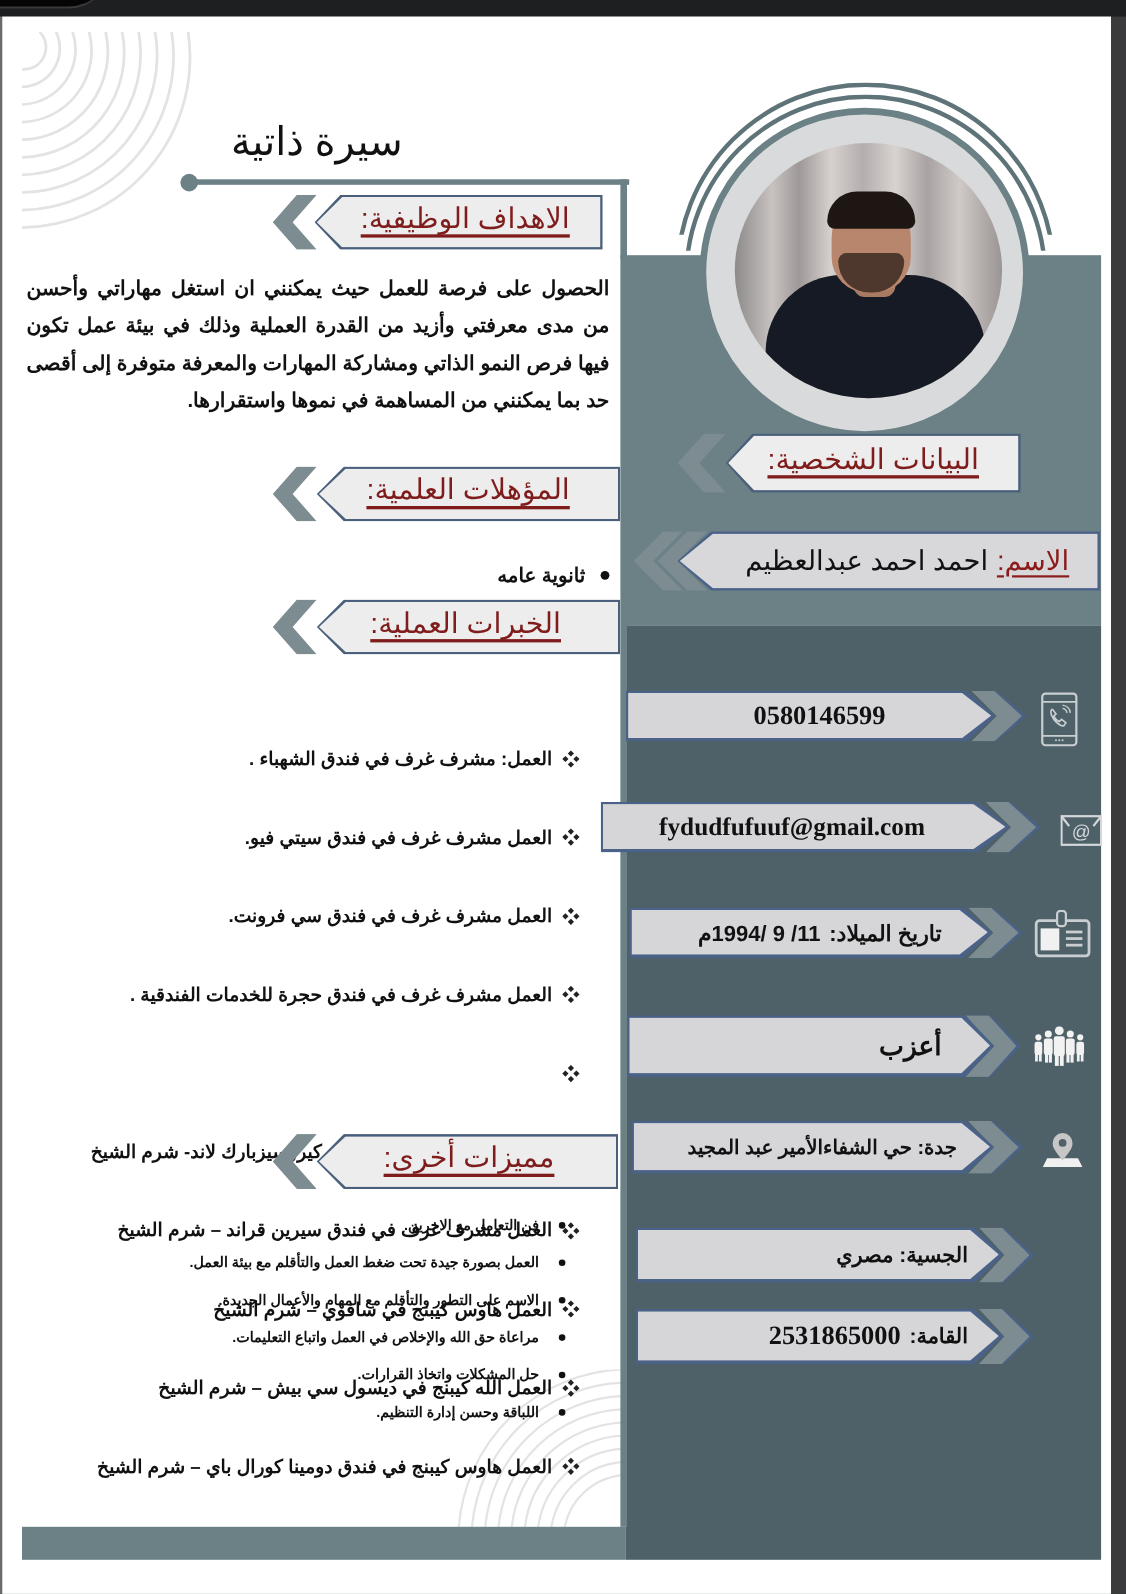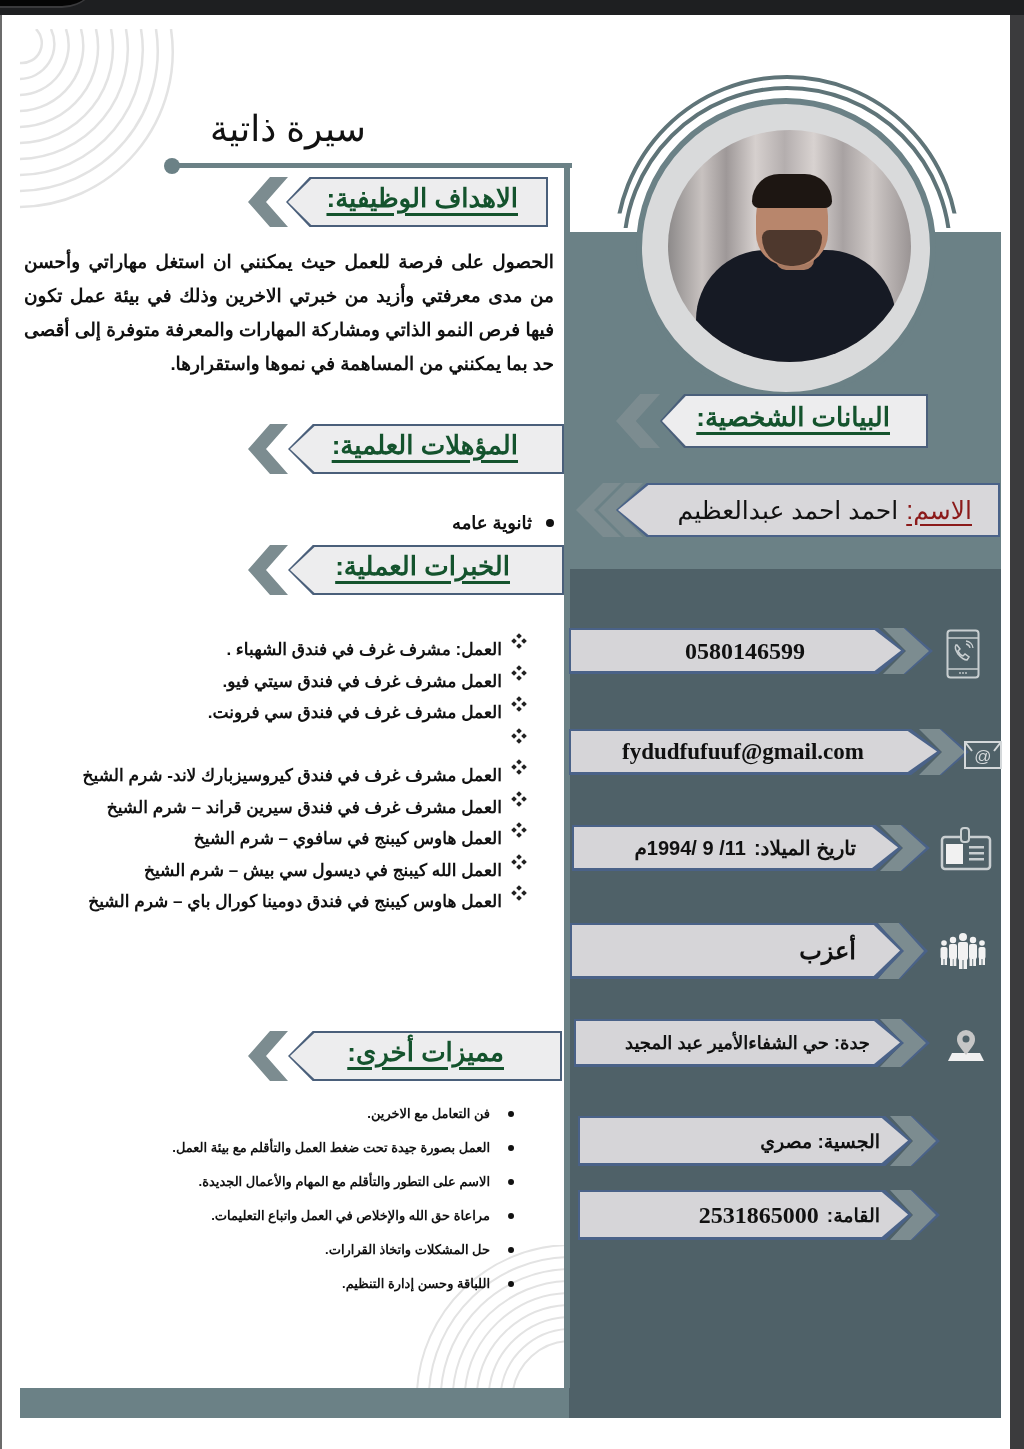--- a/index.html
+++ b/index.html
@@ -34,32 +34,32 @@
     .avatar-photo .neck { position: absolute; left: 108px; top: 100px; width: 38px; height: 40px; background: #a87a62; border-radius: 10px; }
     .avatar-photo .head { position: absolute; left: 88px; top: 50px; width: 72px; height: 86px; background: #b8866c; border-radius: 40px 40px 36px 36px; }
     .avatar-photo .hair { position: absolute; left: 84px; top: 44px; width: 80px; height: 34px; background: #1d1612; border-radius: 40px 40px 10px 10px; }
     .avatar-photo .beard { position: absolute; left: 94px; top: 100px; width: 60px; height: 36px; background: #3b2a22; border-radius: 8px 8px 30px 30px; opacity: .85; }
 
     
     .sec-header { position: absolute; height: 50px; }
     .sec-header .banner-border { position: absolute; right: 0; top: 0; height: 100%; background: #4a5f7a; clip-path: polygon(9% 0, 100% 0, 100% 100%, 9% 100%, 0 50%); }
     .sec-header .banner-inner { position: absolute; right: 2px; top: 2px; bottom: 2px; background: #ededee; clip-path: polygon(9% 0, 100% 0, 100% 100%, 9% 100%, 0 50%); }
     .sec-header .chev { position: absolute; top: 0; height: 100%; width: 40px; background: #7c8c90; clip-path: polygon(55% 0, 100% 0, 45% 50%, 100% 100%, 55% 100%, 0 50%); }
-    .sec-title { position: absolute; top: 6px; font-weight: bold; font-size: 26px; color: #14532d; text-decoration: underline; text-decoration-thickness: 3px; text-underline-offset: 6px; direction: rtl; white-space: nowrap; }
+    .sec-title { position: absolute; top: 6px; font-weight: normal; font-size: 26px; color: #7f1d1d; text-decoration: underline; text-decoration-thickness: 3px; text-underline-offset: 6px; direction: rtl; white-space: nowrap; }
 
     .doc-title { position: absolute; left: 208px; top: 93px; font-size: 36px; color: #111; direction: rtl; white-space: nowrap; letter-spacing: 1px; }
 
     .objective { position: absolute; left: 22px; top: 230px; width: 530px; direction: rtl; text-align: justify; font-weight: bold; font-size: 18.5px; line-height: 34px; color: #111; }
 
     .quals { position: absolute; right: 456px; top: 497px; direction: rtl; font-weight: bold; font-size: 18px; color: #111; }
     .quals li { list-style: none; display: flex; align-items: center; gap: 14px; }
     .dot { display: inline-block; width: 8px; height: 8px; border-radius: 50%; background: #111; }
 
     .exp-list { position: absolute; right: 484px; top: 619px; direction: rtl; font-weight: bold; font-size: 17px; color: #111; }
-    .exp-list li { list-style: none; height: 31.5px; line-height: 31.5px; white-space: nowrap; display: flex; gap: 10px; }
+    .exp-list li { list-style: none; height: 31.5px; line-height: 31.5px; white-space: nowrap; display: flex; align-items: center; gap: 10px; margin-top: 40px; }
     .diamond { display: inline-block; width: 14px; height: 14px; position: relative; flex: none; }
     .diamond span { position: absolute; width: 4px; height: 4px; background: #222; transform: rotate(45deg); }
 
     .other-list { position: absolute; right: 496px; top: 1082px; direction: rtl; font-weight: bold; font-size: 13px; color: #111; }
     .other-list li { list-style: none; height: 34px; line-height: 34px; white-space: nowrap; display: flex; align-items: center; gap: 18px; }
     .other-list .dot { width: 6px; height: 6px; }
 
     
     .info-bar { position: absolute; height: 46px; }
     .info-bar .bar-border { position: absolute; left: 0; top: 0; height: 100%; background: #4a6288; clip-path: polygon(0 0, 92% 0, 100% 50%, 92% 100%, 0 100%); }
@@ -139,21 +139,21 @@
   </div>
 
   <div class="doc-title">سيرة ذاتية</div>
 
   <div class="sec-header" style="left:246px;top:162px;width:300px;">
     <div class="chev" style="left:0;"></div>
     <div class="banner-border" style="width:262px;"></div>
     <div class="banner-inner" style="width:258px;"></div>
     <div class="sec-title" style="right:30px;">الاهداف الوظيفية:</div>
   </div>
-  <div class="objective">الحصول على فرصة للعمل حيث يمكنني ان استغل مهاراتي وأحسن من مدى معرفتي وأزيد من خبرتي الاخرين وذلك في بيئة عمل تكون فيها فرص النمو الذاتي ومشاركة المهارات والمعرفة متوفرة إلى أقصى حد بما يمكنني من المساهمة في نموها واستقرارها.</div>
+  <div class="objective">الحصول على فرصة للعمل حيث يمكنني ان استغل مهاراتي وأحسن من مدى معرفتي وأزيد من القدرة العملية وذلك في بيئة عمل تكون فيها فرص النمو الذاتي ومشاركة المهارات والمعرفة متوفرة إلى أقصى حد بما يمكنني من المساهمة في نموها واستقرارها.</div>
 
   <div class="sec-header" style="left:246px;top:409px;width:316px;">
     <div class="chev" style="left:0;"></div>
     <div class="banner-border" style="width:276px;"></div>
     <div class="banner-inner" style="width:272px;"></div>
     <div class="sec-title" style="right:46px;">المؤهلات العلمية:</div>
   </div>
   <ul class="quals">
     <li>
         <span class="dot"></span>
@@ -187,20 +187,29 @@
         <span>العمل مشرف غرف في فندق سيتي فيو.</span>
       </li>
     <li>
         <span class="diamond">
           <span style="left:5px;top:0"></span>
           <span style="left:0;top:5px"></span>
           <span style="left:10px;top:5px"></span>
           <span style="left:5px;top:10px"></span>
         </span>
         <span>العمل مشرف غرف في فندق سي فرونت.</span>
+      </li>
+    <li>
+        <span class="diamond">
+          <span style="left:5px;top:0"></span>
+          <span style="left:0;top:5px"></span>
+          <span style="left:10px;top:5px"></span>
+          <span style="left:5px;top:10px"></span>
+        </span>
+        <span>العمل مشرف غرف في فندق حجرة للخدمات الفندقية .</span>
       </li>
     <li>
         <span class="diamond">
           <span style="left:5px;top:0"></span>
           <span style="left:0;top:5px"></span>
           <span style="left:10px;top:5px"></span>
           <span style="left:5px;top:10px"></span>
         </span>
       </li>
     <li>
@@ -312,21 +321,21 @@
     <rect x="1.5" y="1.5" width="31" height="47" rx="3" fill="none" stroke="#c9cfd1" stroke-width="2"></rect>
     <line x1="1.5" y1="9" x2="32.5" y2="9" stroke="#c9cfd1" stroke-width="1.5"></line>
     <line x1="1.5" y1="40" x2="32.5" y2="40" stroke="#c9cfd1" stroke-width="1.5"></line>
     <path d="M10 16 q-2 3 2 9 q5 6 9 6 l2-3 l-4-3 l-2 2 q-3-1-5-5 l2-2 l-3-4z" fill="none" stroke="#c9cfd1" stroke-width="1.5"></path>
     <path d="M20 15 a5 5 0 0 1 4 4 M20 12 a8 8 0 0 1 7 7" fill="none" stroke="#c9cfd1" stroke-width="1.3"></path>
     <circle cx="14" cy="44" r="0.9" fill="#c9cfd1"></circle>
       <circle cx="17" cy="44" r="0.9" fill="#c9cfd1"></circle>
       <circle cx="20" cy="44" r="0.9" fill="#c9cfd1"></circle>
   </svg>
 
-  <div class="info-bar" style="left:567px;top:714px;width:392px;">
+  <div class="info-bar" style="left:544px;top:714px;width:392px;">
     <div class="bar-chev-b" style="left:350px;"></div>
     <div class="bar-chev" style="left:350px;"></div>
     <div class="bar-border" style="width:372px;"></div>
     <div class="bar-fill" style="width:366px;"></div>
     <div class="info-text serif" style="left:0;width:348px;justify-content:center;font-size:23px;">fydudfufuuf@gmail.com</div>
   </div>
   <svg class="icon" style="left:962px;top:726px" width="38" height="28" viewBox="0 0 38 28">
     <rect x="1" y="1" width="36" height="26" fill="none" stroke="#d4d8da" stroke-width="2"></rect>
     <path d="M1 1 L8 10 M37 1 L30 10" stroke="#d4d8da" stroke-width="2"></path>
     <text x="19" y="21" font-size="17" text-anchor="middle" fill="#d4d8da" font-family="Liberation Sans, sans-serif">@</text>

